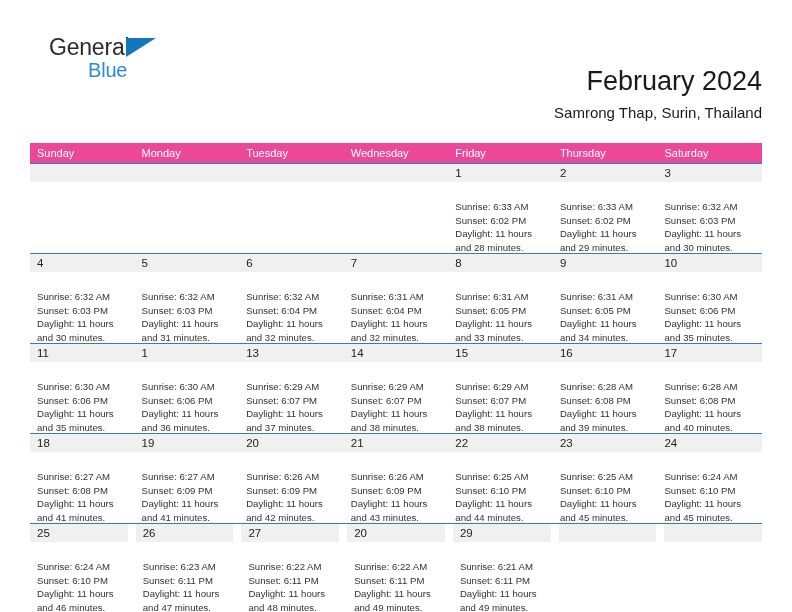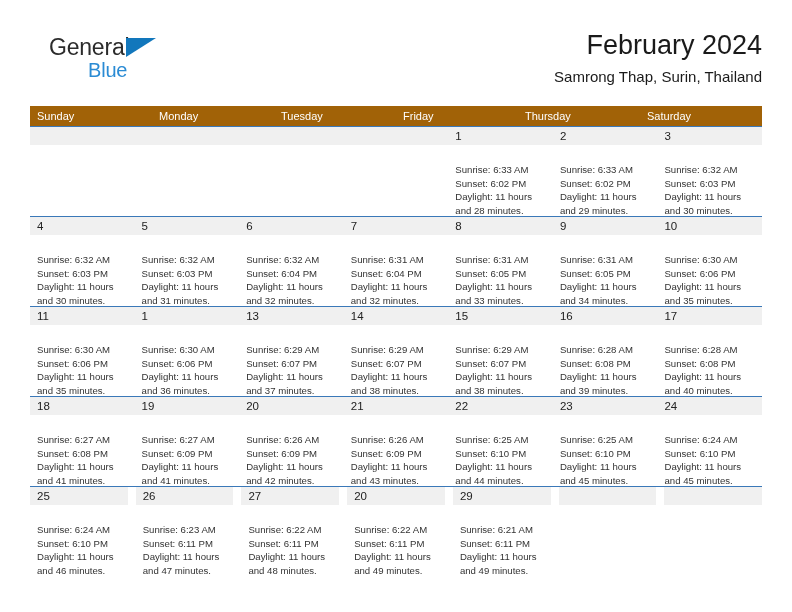--- a/index.html
+++ b/index.html
@@ -74,41 +74,43 @@
     right: 0;
     top: 0;
     text-align: right;
   }
   .cal-title {
     font-size: 27px;
     color: #1a1a1a;
     line-height: 34px;
     font-weight: normal;
     white-space: nowrap;
+    margin-top: 36px;
   }
   .cal-subtitle {
     font-size: 15px;
     color: #1a1a1a;
     line-height: 22px;
     margin-top: 4px;
     white-space: nowrap;
   }
 
   
   .calendar {
     position: absolute;
     left: 30px;
     top: 106px;
     width: 732px;
   }
 
   .weekdays {
     display: flex;
-    background: #a16207;
+    background: #ec4899;
     height: 20px;
+    margin-top: 37px;
   }
   .weekday {
     flex: 1 1 0;
     color: #ffffff;
     font-size: 11px;
     line-height: 20px;
     padding-left: 7px;
     white-space: nowrap;
     overflow: hidden;
   }
@@ -167,20 +169,21 @@
     </div>
 
   </div>
 
   <div class="calendar">
 
     <div class="weekdays">
       <div class="weekday">Sunday</div>
       <div class="weekday">Monday</div>
       <div class="weekday">Tuesday</div>
+      <div class="weekday">Wednesday</div>
       <div class="weekday">Friday</div>
       <div class="weekday">Thursday</div>
       <div class="weekday">Saturday</div>
     </div>
 
     <div class="week">
       <div class="day-cell empty">
         <div class="day-band"></div>
         <div class="day-info">
           <div></div>

